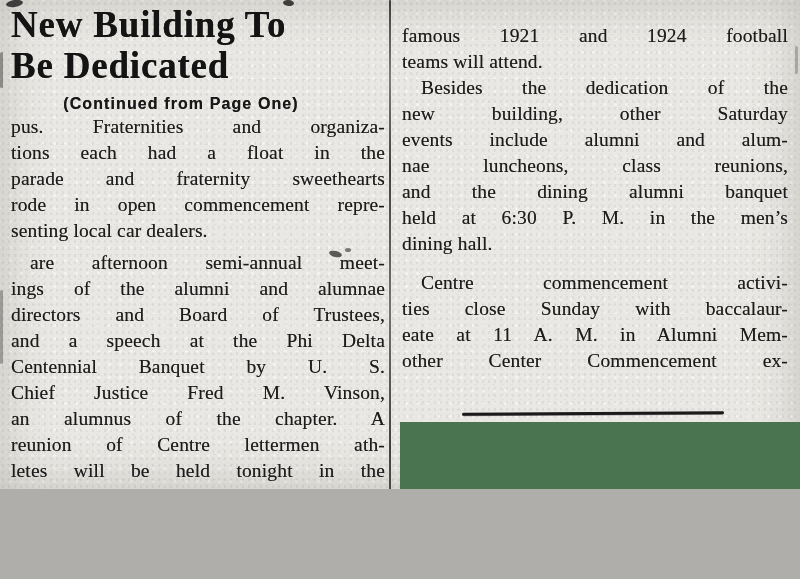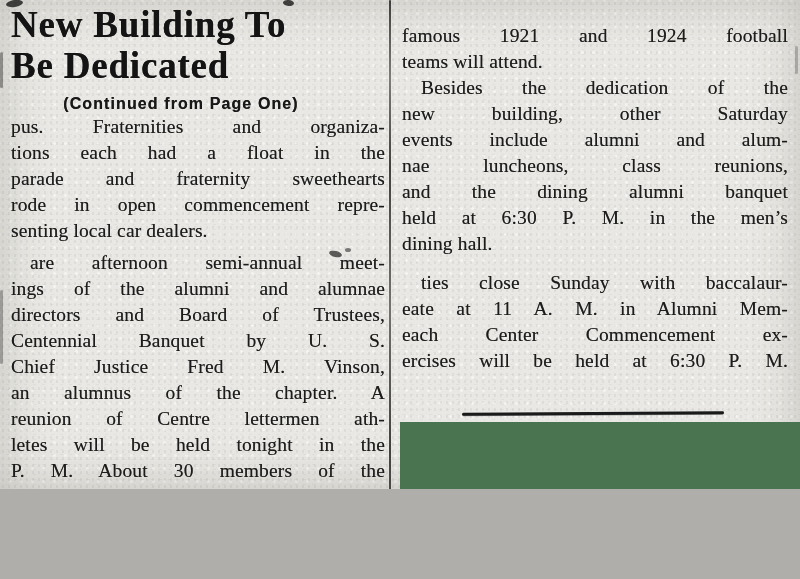--- a/index.html
+++ b/index.html
@@ -85,20 +85,21 @@
           <div class="tline">pus. Fraternities and organiza-</div>
           <div class="tline">tions each had a float in the</div>
           <div class="tline">parade and fraternity sweethearts</div>
           <div class="tline">rode in open commencement repre-</div>
           <div class="tline last">senting local car dealers.</div>
         </div>
         <div class="para indent" style="margin-top: 6px;">
           <div class="tline">are afternoon semi-annual meet-</div>
           <div class="tline">ings of the alumni and alumnae</div>
           <div class="tline">directors and Board of Trustees,</div>
+          <div class="tline">and a speech at the Phi Delta</div>
           <div class="tline">Centennial Banquet by U. S.</div>
           <div class="tline">Chief Justice Fred M. Vinson,</div>
           <div class="tline">an alumnus of the chapter. A</div>
           <div class="tline">reunion of Centre lettermen ath-</div>
           <div class="tline">letes will be held tonight in the</div>
           <div class="tline">P. M. About 30 members of the</div>
         </div>
       </div>
   </div>
 
@@ -111,24 +112,24 @@
         <div class="para indent">
           <div class="tline">Besides the dedication of the</div>
           <div class="tline">new building, other Saturday</div>
           <div class="tline">events include alumni and alum-</div>
           <div class="tline">nae luncheons, class reunions,</div>
           <div class="tline">and the dining alumni banquet</div>
           <div class="tline">held at 6:30 P. M. in the men’s</div>
           <div class="tline last">dining hall.</div>
         </div>
         <div class="para indent" style="margin-top: 13px;">
+          <div class="tline">Centre commencement activi-</div>
           <div class="tline">ties close Sunday with baccalaur-</div>
           <div class="tline">eate at 11 A. M. in Alumni Mem-</div>
-          <div class="tline">each Center Commencement ex-</div>
-          <div class="tline">ercises will be held at 6:30 P. M.</div>
+          <div class="tline">other Center Commencement ex-</div>
         </div>
       </div>
   </div>
 
   <div class="end-rule"></div>
 
   <div class="green-block"></div>
 
   <div class="speck s1"></div>
   <div class="speck s2"></div>

